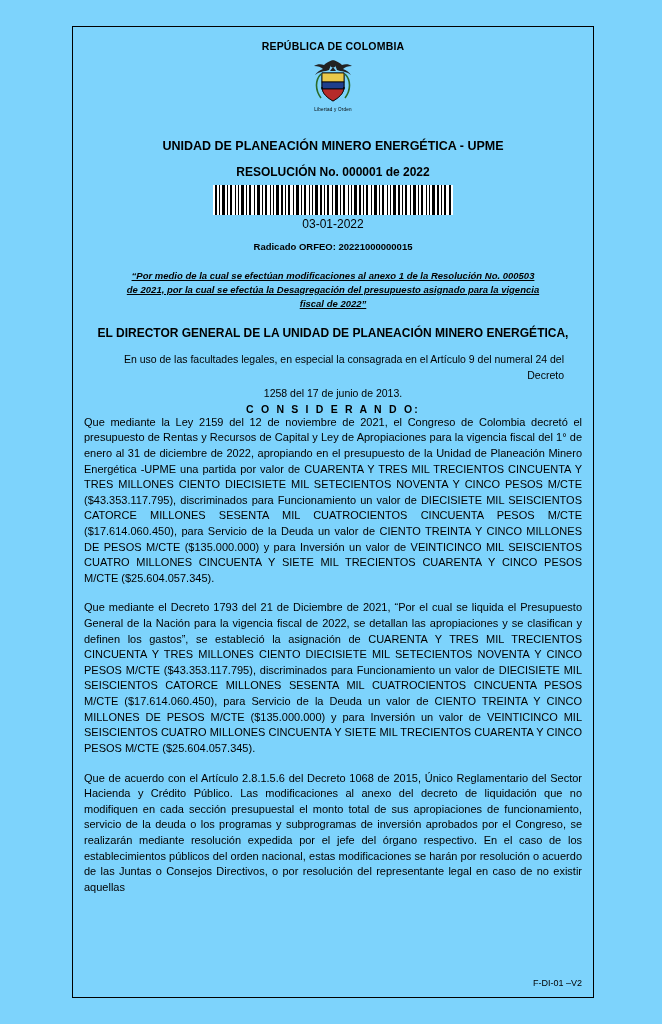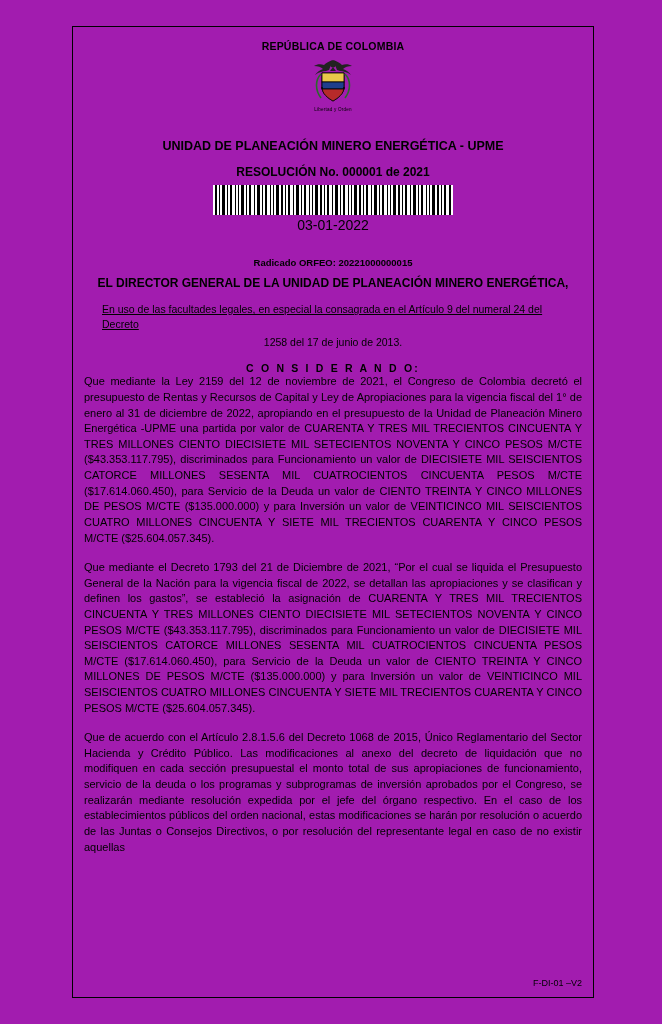--- a/index.html
+++ b/index.html
@@ -11,21 +11,21 @@
     width: 662px;
     height: 1024px;
     font-family: "Liberation Sans", sans-serif;
     color: #000000;
     overflow: hidden;
   }
   .page {
     position: relative;
     width: 662px;
     height: 1024px;
-    background: #a21caf;
+    background: #7dd3fc;
     box-sizing: border-box;
   }
   .border-frame {
     position: absolute;
     left: 72px;
     top: 26px;
     width: 522px;
     height: 972px;
     border: 1px solid #000;
     box-sizing: border-box;
@@ -74,28 +74,28 @@
     font-size: 12px;
     font-weight: bold;
     margin-bottom: 6px;
   }
 
   .barcode {
     display: block;
     margin: 4px auto 2px auto;
   }
   .barcode-date {
-    font-size: 14px;
-    margin-bottom: 24px;
+    font-size: 12px;
+    margin-bottom: 10px;
   }
 
   .radicado {
     font-size: 9.5px;
     font-weight: bold;
-    margin-bottom: 8px;
+    margin-bottom: 17px;
   }
 
   .subject {
     font-size: 9.5px;
     font-style: italic;
     font-weight: bold;
     text-decoration: underline;
     line-height: 1.45;
     margin: 0 42px 16px 42px;
     text-align: center;
@@ -104,26 +104,25 @@
   .director-line {
     font-size: 12px;
     font-weight: bold;
     margin-bottom: 12px;
   }
 
   .facultades {
     font-size: 10.5px;
     line-height: 1.45;
     margin: 0 18px 4px 18px;
-    text-align: left;
-    text-decoration: underline;
+    text-align: right;
   }
   .decreto-line {
     font-size: 10.5px;
-    margin-bottom: 14px;
+    margin-bottom: 4px;
     text-align: center;
   }
 
   .considerando {
     font-size: 10.5px;
     font-weight: bold;
     letter-spacing: 2.2px;
   }
 
   p.body-par {
@@ -173,21 +172,21 @@
             <path d="M10 18 C4 24 4 34 10 42" stroke="#2a6b2a" stroke-width="1.6" fill="none"></path>
             <path d="M34 18 C40 24 40 34 34 42" stroke="#2a6b2a" stroke-width="1.6" fill="none"></path>
           </g>
         </svg>
         <div class="crest-motto">Libertad y Orden</div>
       </div>
     </div>
 
     <div class="center entity-title bold">UNIDAD DE PLANEACIÓN MINERO ENERGÉTICA - UPME</div>
 
-    <div class="center resolution-line">RESOLUCIÓN No. 000001 de 2021</div>
+    <div class="center resolution-line">RESOLUCIÓN No. 000001 de 2022</div>
 
     <div>
       <svg class="barcode" width="240" height="30" viewBox="0 0 240 30" xmlns="http://www.w3.org/2000/svg">
         <rect x="0" y="0" width="240" height="30" fill="#fff"></rect>
         <g fill="#000">
           <rect x="2" y="0" width="2" height="30"></rect>
             <rect x="6" y="0" width="1" height="30"></rect>
           <rect x="9" y="0" width="3" height="30"></rect>
             <rect x="14" y="0" width="1" height="30"></rect>
           <rect x="17" y="0" width="2" height="30"></rect>
@@ -247,20 +246,21 @@
           <rect x="228" y="0" width="1" height="30"></rect>
             <rect x="231" y="0" width="2" height="30"></rect>
           <rect x="236" y="0" width="2" height="30"></rect>
         </g>
       </svg>
     </div>
     <div class="center barcode-date">03-01-2022</div>
 
     <div class="center radicado">Radicado ORFEO: 20221000000015</div>
 
+    <div class="subject">“Por medio de la cual se efectúan modificaciones al anexo 1 de la Resolución No. 000503 de 2021, por la cual se efectúa la Desagregación del presupuesto asignado para la vigencia fiscal de 2022”</div>
 
     <div class="center director-line">EL DIRECTOR GENERAL DE LA UNIDAD DE PLANEACIÓN MINERO ENERGÉTICA,</div>
 
     <div class="facultades">En uso de las facultades legales, en especial la consagrada en el Artículo 9 del numeral 24 del Decreto</div>
     <div class="decreto-line">1258 del 17 de junio de 2013.</div>
 
     <div class="center considerando">C O N S I D E R A N D O:</div>
 
     <p class="body-par">Que mediante la Ley 2159 del 12 de noviembre de 2021, el Congreso de Colombia decretó el presupuesto de Rentas y Recursos de Capital y Ley de Apropiaciones para la vigencia fiscal del 1° de enero al 31 de diciembre de 2022, apropiando en el presupuesto de la Unidad de Planeación Minero Energética -UPME una partida por valor de CUARENTA Y TRES MIL TRECIENTOS CINCUENTA Y TRES MILLONES CIENTO DIECISIETE MIL SETECIENTOS NOVENTA Y CINCO PESOS M/CTE ($43.353.117.795), discriminados para Funcionamiento un valor de DIECISIETE MIL SEISCIENTOS CATORCE MILLONES SESENTA MIL CUATROCIENTOS CINCUENTA PESOS M/CTE ($17.614.060.450), para Servicio de la Deuda un valor de CIENTO TREINTA Y CINCO MILLONES DE PESOS M/CTE ($135.000.000) y para Inversión un valor de VEINTICINCO MIL SEISCIENTOS CUATRO MILLONES CINCUENTA Y SIETE MIL TRECIENTOS CUARENTA Y CINCO PESOS M/CTE ($25.604.057.345).</p>
     <p class="body-par">Que mediante el Decreto 1793 del 21 de Diciembre de 2021, “Por el cual se liquida el Presupuesto General de la Nación para la vigencia fiscal de 2022, se detallan las apropiaciones y se clasifican y definen los gastos”, se estableció la asignación de CUARENTA Y TRES MIL TRECIENTOS CINCUENTA Y TRES MILLONES CIENTO DIECISIETE MIL SETECIENTOS NOVENTA Y CINCO PESOS M/CTE ($43.353.117.795), discriminados para Funcionamiento un valor de DIECISIETE MIL SEISCIENTOS CATORCE MILLONES SESENTA MIL CUATROCIENTOS CINCUENTA PESOS M/CTE ($17.614.060.450), para Servicio de la Deuda un valor de CIENTO TREINTA Y CINCO MILLONES DE PESOS M/CTE ($135.000.000) y para Inversión un valor de VEINTICINCO MIL SEISCIENTOS CUATRO MILLONES CINCUENTA Y SIETE MIL TRECIENTOS CUARENTA Y CINCO PESOS M/CTE ($25.604.057.345).</p>

